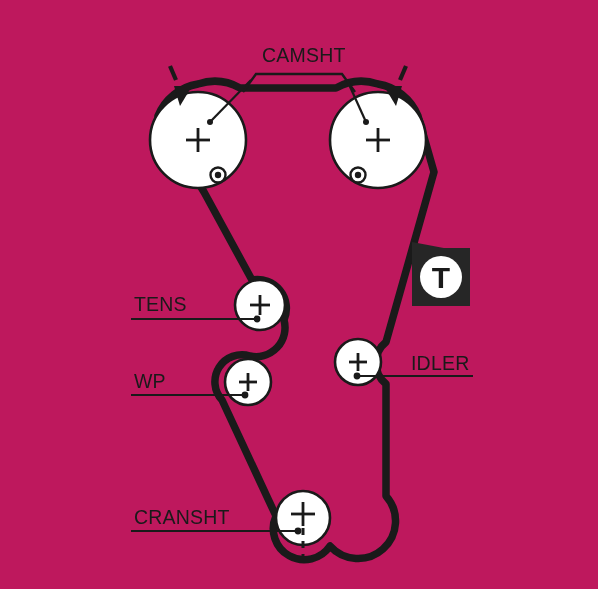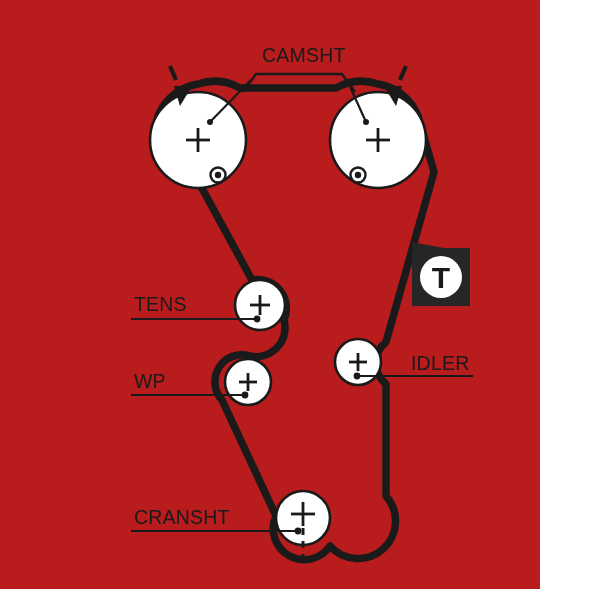--- a/index.html
+++ b/index.html
@@ -9,23 +9,23 @@
     background: #ffffff;
   }
   body {
     width: 600px;
     height: 589px;
     font-family: "Liberation Sans", sans-serif;
     overflow: hidden;
   }
   #diagram-root {
     position: relative;
-    width: 540px;
+    width: 598px;
     height: 589px;
-    background: #b91c1c;
+    background: #be185d;
   }
   svg#belt-diagram {
     display: block;
     width: 600px;
     height: 589px;
   }
   .belt-path {
     fill: none;
     stroke: #1a1a1a;
     stroke-width: 7.5;

